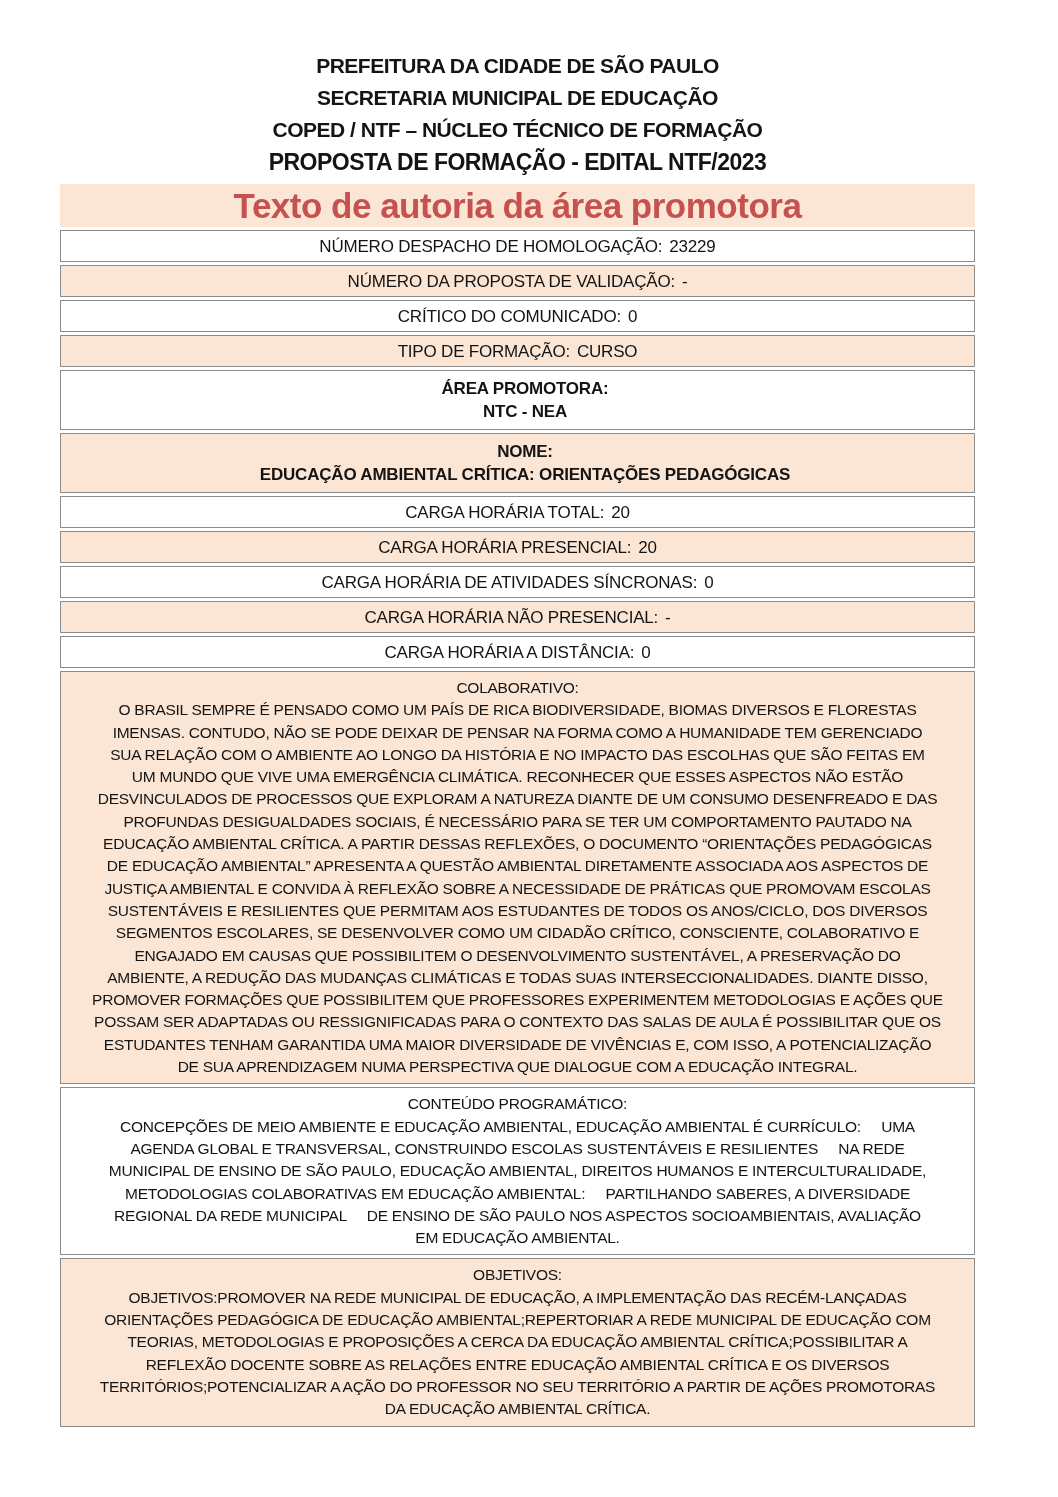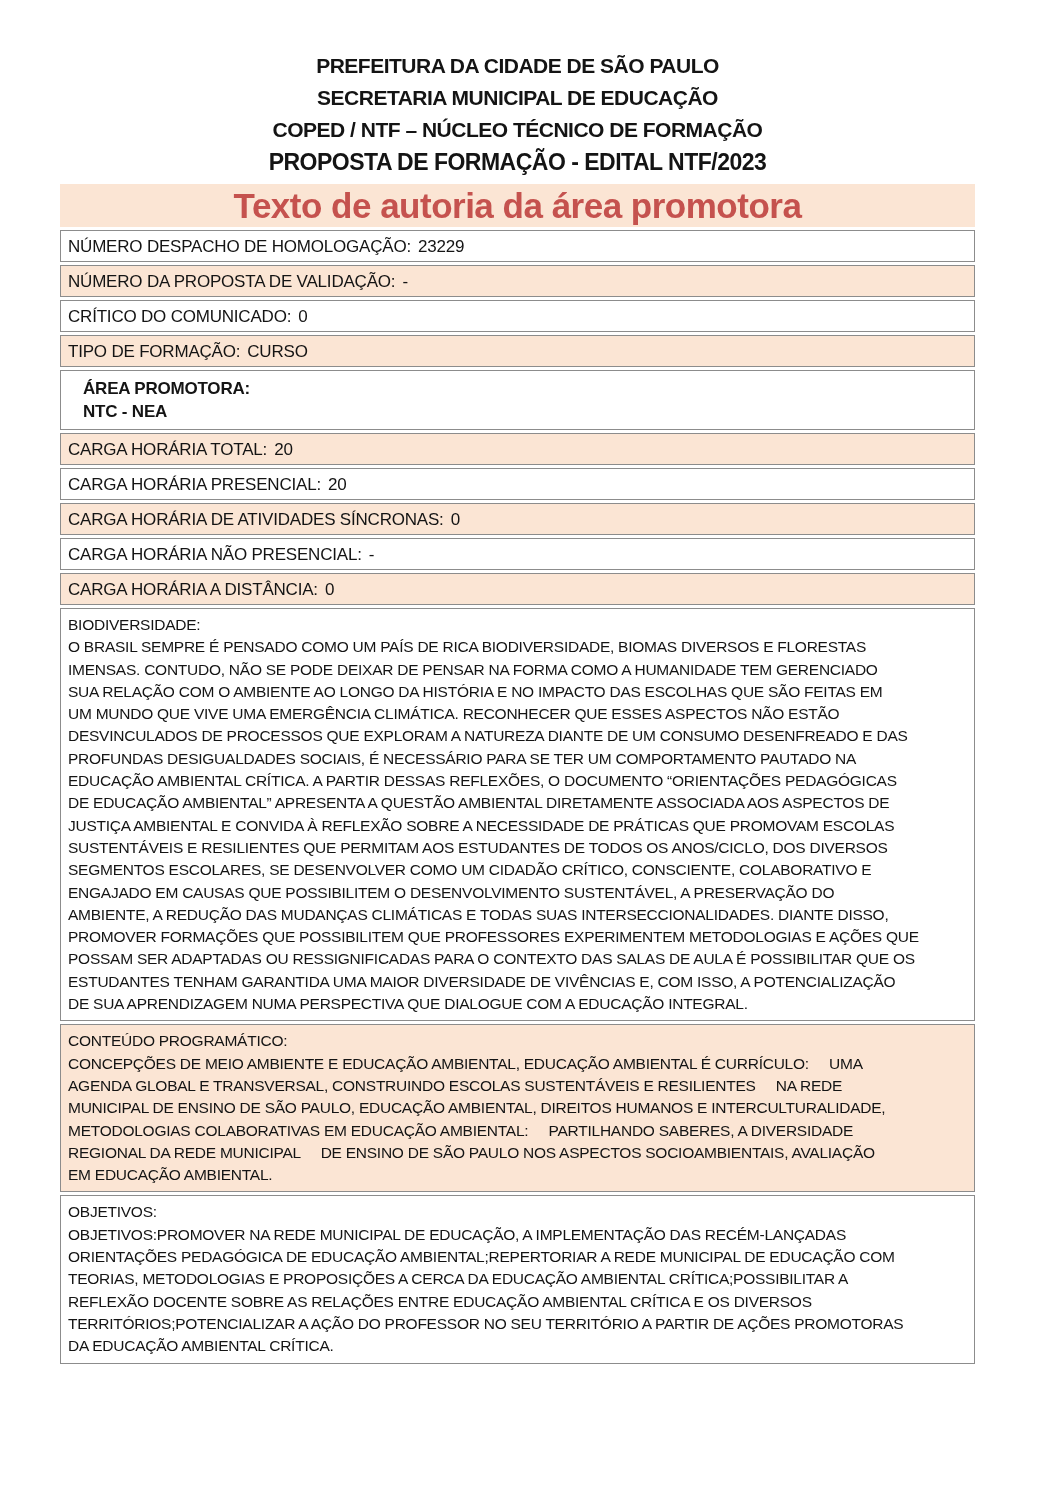--- a/index.html
+++ b/index.html
@@ -38,21 +38,21 @@
     height:43px;
     display:flex;align-items:center;justify-content:center;
   }
   .banner-title{
     font-weight:700;
     font-size:35px;
     letter-spacing:-0.5px;
     color:var(--banner-text);
   }
   
-  .grid{margin-top:3px;}
+  .grid{margin-top:3px;text-align:center;}
   .box{
     border:1.6px solid var(--border);
     background:#ffffff;
     margin-bottom:3px;
     padding:4px 7px 3px 7px;
   }
   .grid .box:nth-child(even){background:var(--peach);}
   .row{
     font-size:17px;
     line-height:23px;
@@ -104,20 +104,24 @@
 
     <div class="box row">
       <span class="lbl">TIPO DE FORMAÇÃO:</span><span class="val">CURSO</span>
     </div>
 
     <div class="box row bold twolines">
       <span class="lbl">ÁREA PROMOTORA:</span>
         <span class="val">NTC - NEA</span>
     </div>
 
+    <div class="box row bold twolines">
+      <span class="lbl">NOME:</span>
+        <span class="val">EDUCAÇÃO AMBIENTAL CRÍTICA: ORIENTAÇÕES PEDAGÓGICAS</span>
+    </div>
 
 
     <div class="box row">
       <span class="lbl">CARGA HORÁRIA TOTAL:</span><span class="val">20</span>
     </div>
 
     <div class="box row">
       <span class="lbl">CARGA HORÁRIA PRESENCIAL:</span><span class="val">20</span>
     </div>
 
@@ -127,21 +131,21 @@
 
     <div class="box row">
       <span class="lbl">CARGA HORÁRIA NÃO PRESENCIAL:</span><span class="val">-</span>
     </div>
 
     <div class="box row">
       <span class="lbl">CARGA HORÁRIA A DISTÂNCIA:</span><span class="val">0</span>
     </div>
 
     <div class="box block">
-      <div class="sec-title">BIODIVERSIDADE:</div>
+      <div class="sec-title">COLABORATIVO:</div>
       <div class="sec-body">O BRASIL SEMPRE É PENSADO COMO UM PAÍS DE RICA BIODIVERSIDADE, BIOMAS DIVERSOS E FLORESTAS
 IMENSAS. CONTUDO, NÃO SE PODE DEIXAR DE PENSAR NA FORMA COMO A HUMANIDADE TEM GERENCIADO
 SUA RELAÇÃO COM O AMBIENTE AO LONGO DA HISTÓRIA E NO IMPACTO DAS ESCOLHAS QUE SÃO FEITAS EM
 UM MUNDO QUE VIVE UMA EMERGÊNCIA CLIMÁTICA. RECONHECER QUE ESSES ASPECTOS NÃO ESTÃO
 DESVINCULADOS DE PROCESSOS QUE EXPLORAM A NATUREZA DIANTE DE UM CONSUMO DESENFREADO E DAS
 PROFUNDAS DESIGUALDADES SOCIAIS, É NECESSÁRIO PARA SE TER UM COMPORTAMENTO PAUTADO NA
 EDUCAÇÃO AMBIENTAL CRÍTICA. A PARTIR DESSAS REFLEXÕES, O DOCUMENTO “ORIENTAÇÕES PEDAGÓGICAS
 DE EDUCAÇÃO AMBIENTAL” APRESENTA A QUESTÃO AMBIENTAL DIRETAMENTE ASSOCIADA AOS ASPECTOS DE
 JUSTIÇA AMBIENTAL E CONVIDA À REFLEXÃO SOBRE A NECESSIDADE DE PRÁTICAS QUE PROMOVAM ESCOLAS
 SUSTENTÁVEIS E RESILIENTES QUE PERMITAM AOS ESTUDANTES DE TODOS OS ANOS/CICLO, DOS DIVERSOS

